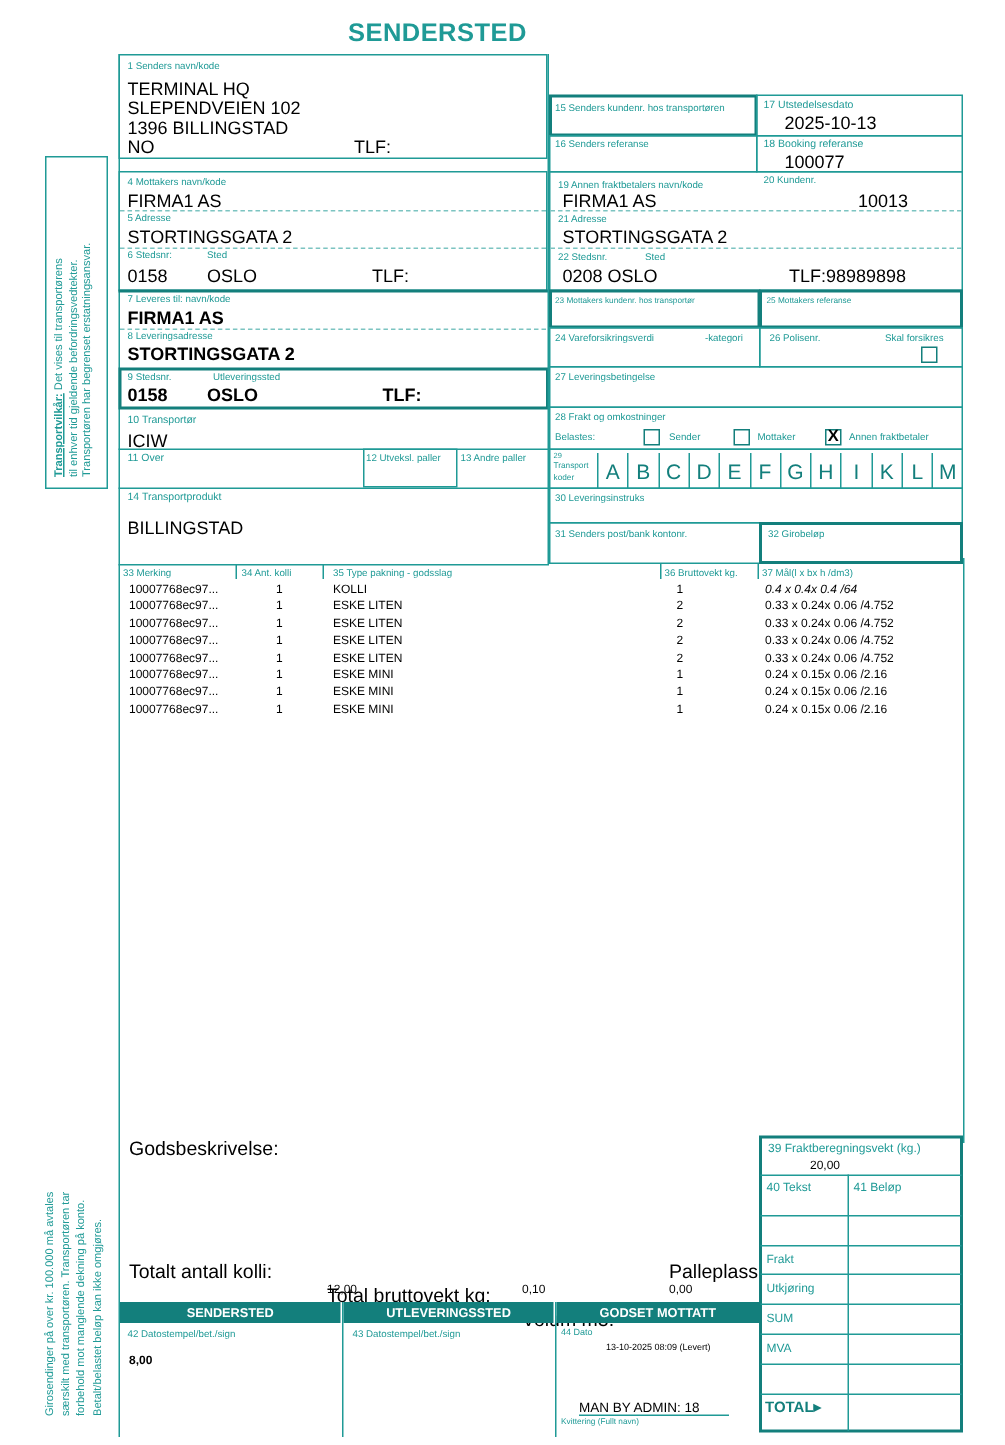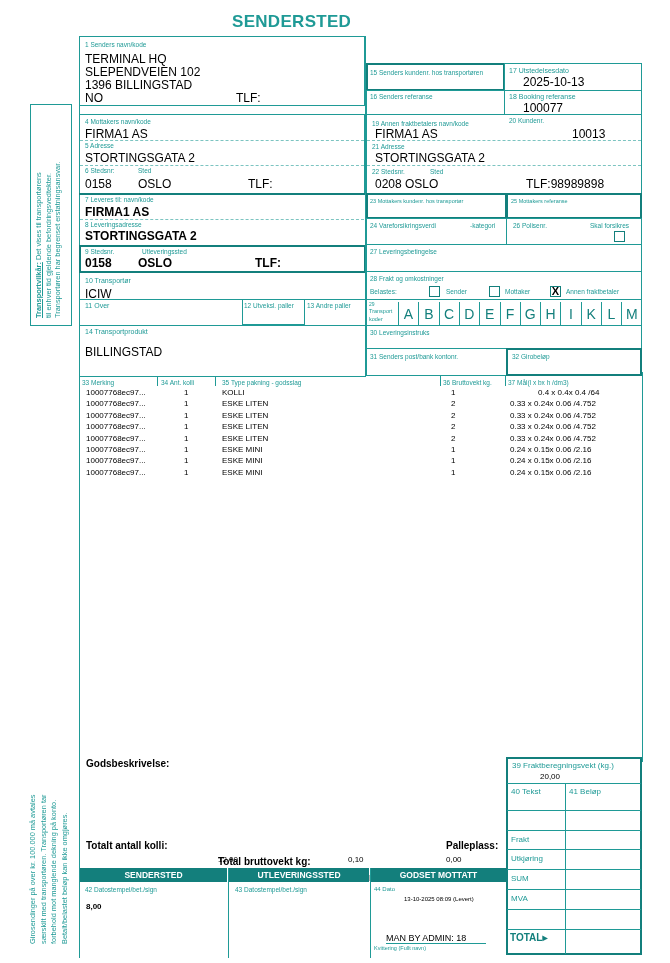--- a/index.html
+++ b/index.html
@@ -11,21 +11,21 @@
 .thick{border:2px solid #137f7c}
 .hl{position:absolute;height:0;border-top:1px solid #1f9a96}
 .dl{position:absolute;height:0;border-top:1px dashed #7cc4c1}
 .vl{position:absolute;width:0;border-left:1px solid #1f9a96}
 .title{position:absolute;left:232px;top:12px;font-size:17px;font-weight:bold;color:#1f9a96;letter-spacing:0.3px}
 .vtext{position:absolute;transform:rotate(-90deg);transform-origin:left top;font-size:7.4px;color:#1f9a96;line-height:9.6px;white-space:nowrap}
 .cb{position:absolute;width:11px;height:11px;border:1px solid #137f7c;font-size:11px;line-height:9px;text-align:center;color:#000;font-weight:bold}
 .code{position:absolute;top:302px;font-size:14px;color:#137f7c;text-align:center;width:20px;height:24px;line-height:24px}
 .row{position:absolute;font-size:8px;color:#000;white-space:nowrap;height:11px}
 .band{position:absolute;top:868px;height:14px;background:#137f7c;color:#fff;font-size:8.5px;text-align:center;line-height:14px;font-weight:bold}
-.gt{position:absolute;font-size:10px;font-weight:bold;white-space:nowrap}
+.gt{position:absolute;font-size:13px;font-weight:normal;white-space:nowrap}
 .gv{position:absolute;font-size:8px;white-space:nowrap}
 .pl{position:absolute;font-size:8px;color:#1f9a96;white-space:nowrap}
 </style>
 </head>
 <body>
 
 <div class="title">SENDERSTED</div>
 
 <div class="box" style="left:30px;top:104px;width:42px;height:222px;"></div>
 <div class="vtext" style="left:34px;top:318px;">
@@ -173,21 +173,21 @@
 <div class="lbl" style="left:222px;top:379px;">35 Type pakning - godsslag</div>
 <div class="vl" style="left:440px;top:376px;height:10px;"></div>
 <div class="lbl" style="left:443px;top:379px;">36 Bruttovekt kg.</div>
 <div class="vl" style="left:505px;top:376px;height:10px;"></div>
 <div class="lbl" style="left:508px;top:379px;">37 Mål(l x bx h /dm3)</div>
 <div id="goods-rows">
     <div class="row" style="left: 86px; top: 388px;">10007768ec97...</div>
     <div class="row" style="left: 184px; top: 388px;">1</div>
     <div class="row" style="left: 222px; top: 388px;">KOLLI</div>
     <div class="row" style="left: 451px; top: 388px;">1</div>
-    <div class="row" style="left: 538px; top: 388px;">0.4 x 0.4x 0.4 /64</div>
+    <div class="row" style="left: 510px; top: 388px; font-style: italic;">0.4 x 0.4x 0.4 /64</div>
     <div class="row" style="left: 86px; top: 399.4px;">10007768ec97...</div>
     <div class="row" style="left: 184px; top: 399.4px;">1</div>
     <div class="row" style="left: 222px; top: 399.4px;">ESKE LITEN</div>
     <div class="row" style="left: 451px; top: 399.4px;">2</div>
     <div class="row" style="left: 510px; top: 399.4px;">0.33 x 0.24x 0.06 /4.752</div>
     <div class="row" style="left: 86px; top: 410.8px;">10007768ec97...</div>
     <div class="row" style="left: 184px; top: 410.8px;">1</div>
     <div class="row" style="left: 222px; top: 410.8px;">ESKE LITEN</div>
     <div class="row" style="left: 451px; top: 410.8px;">2</div>
     <div class="row" style="left: 510px; top: 410.8px;">0.33 x 0.24x 0.06 /4.752</div>

